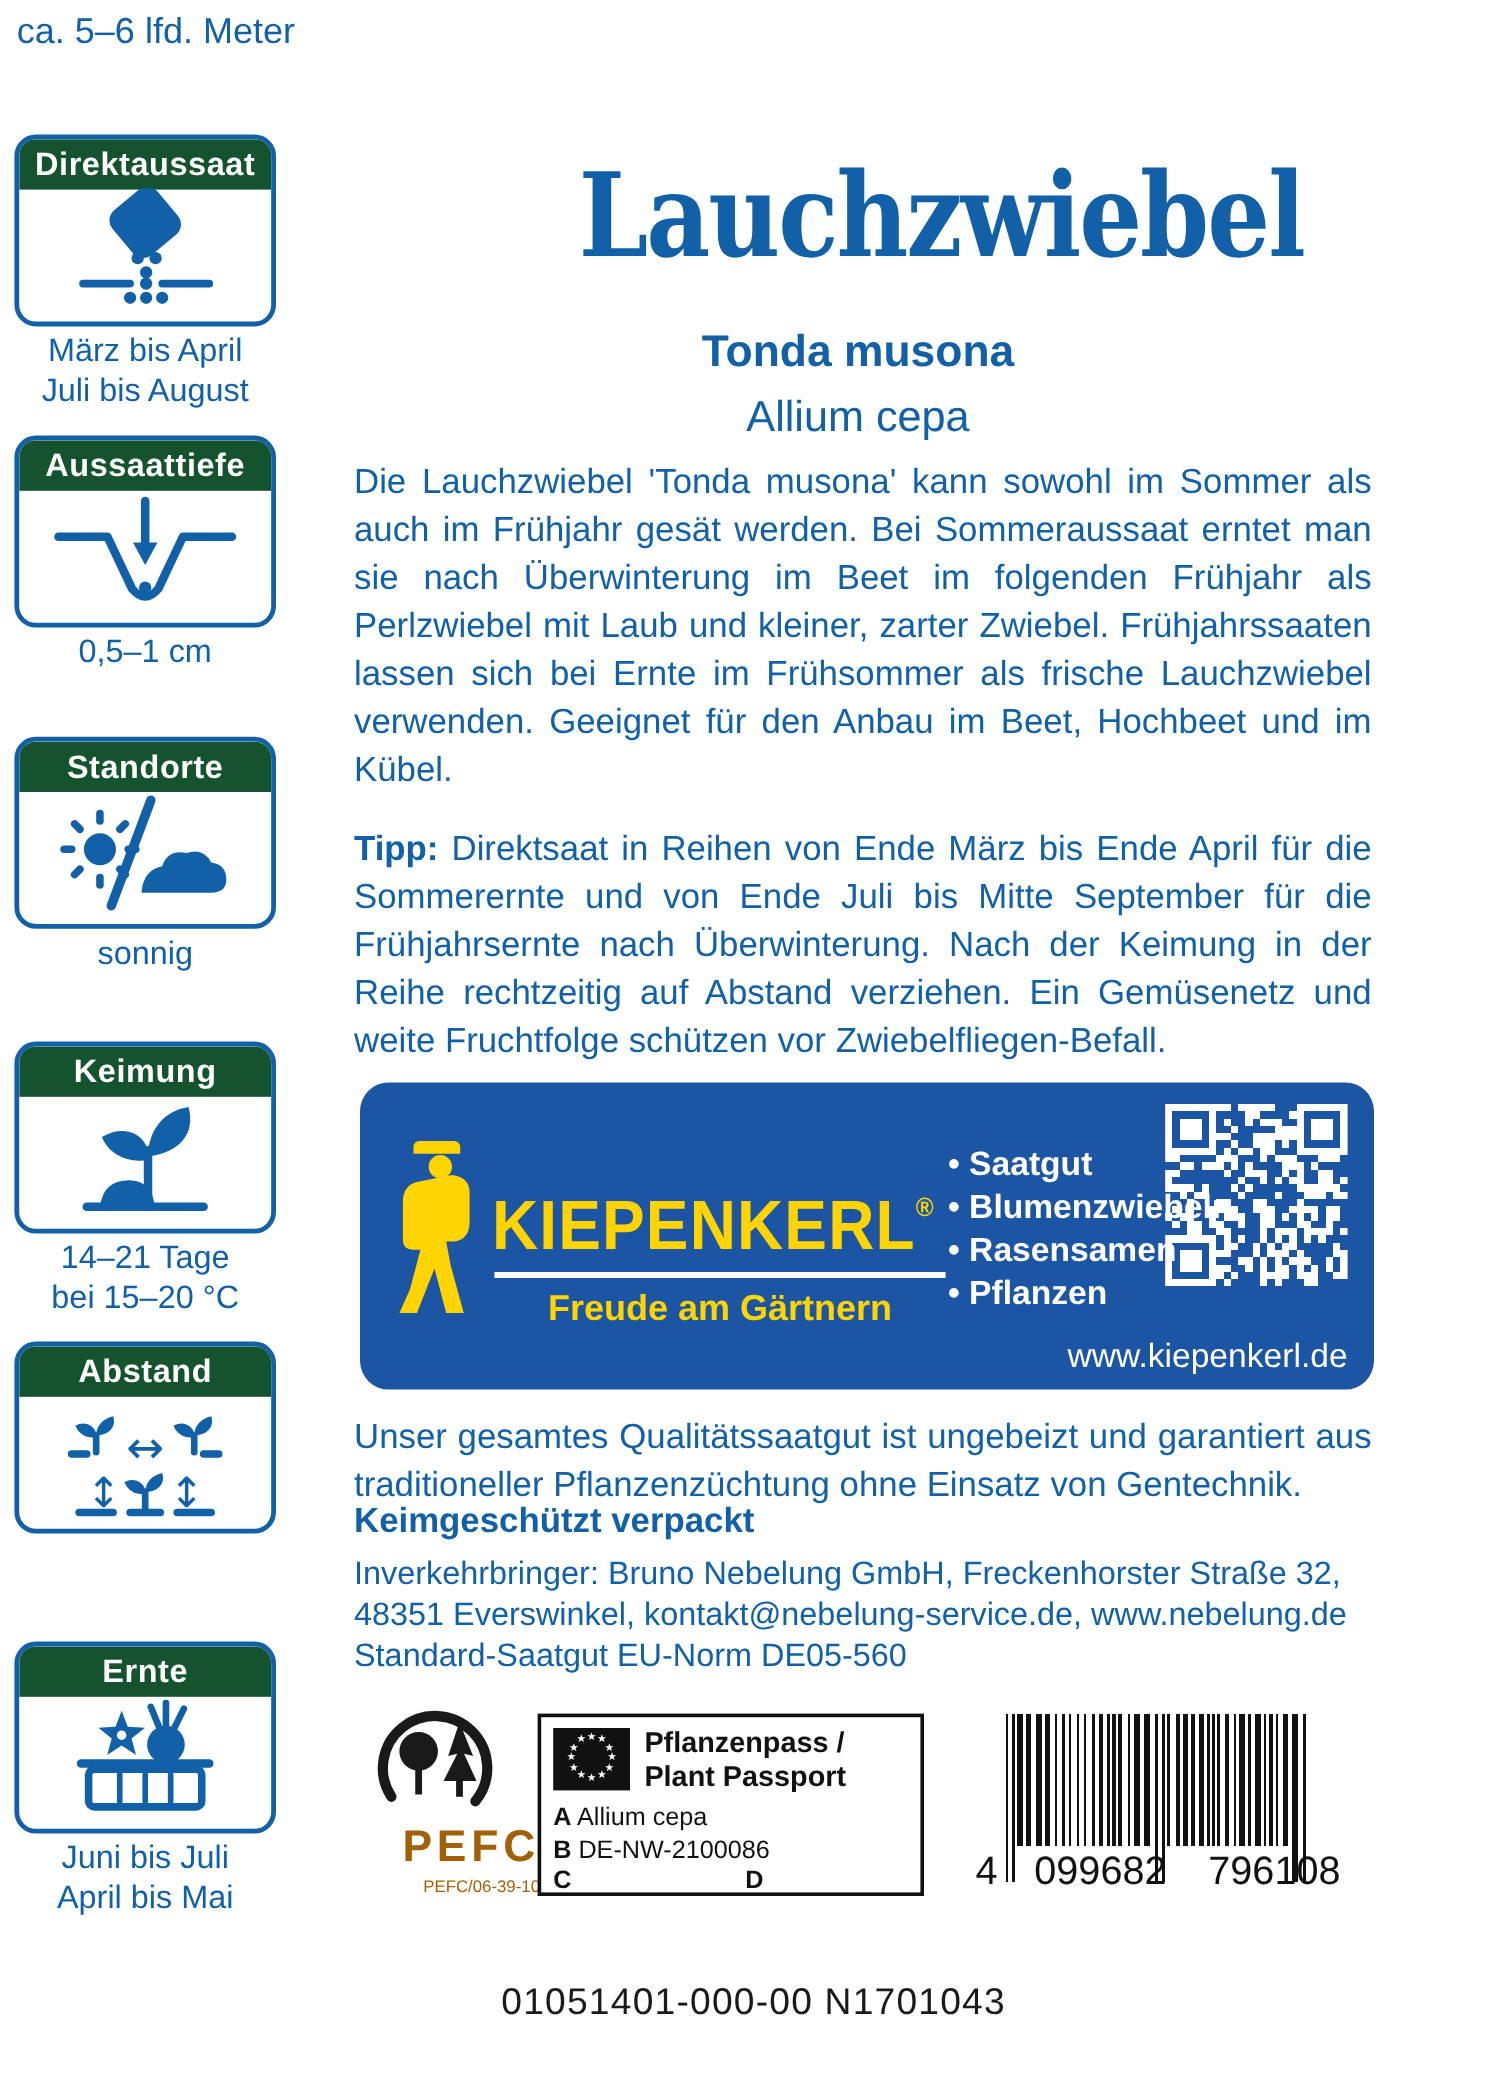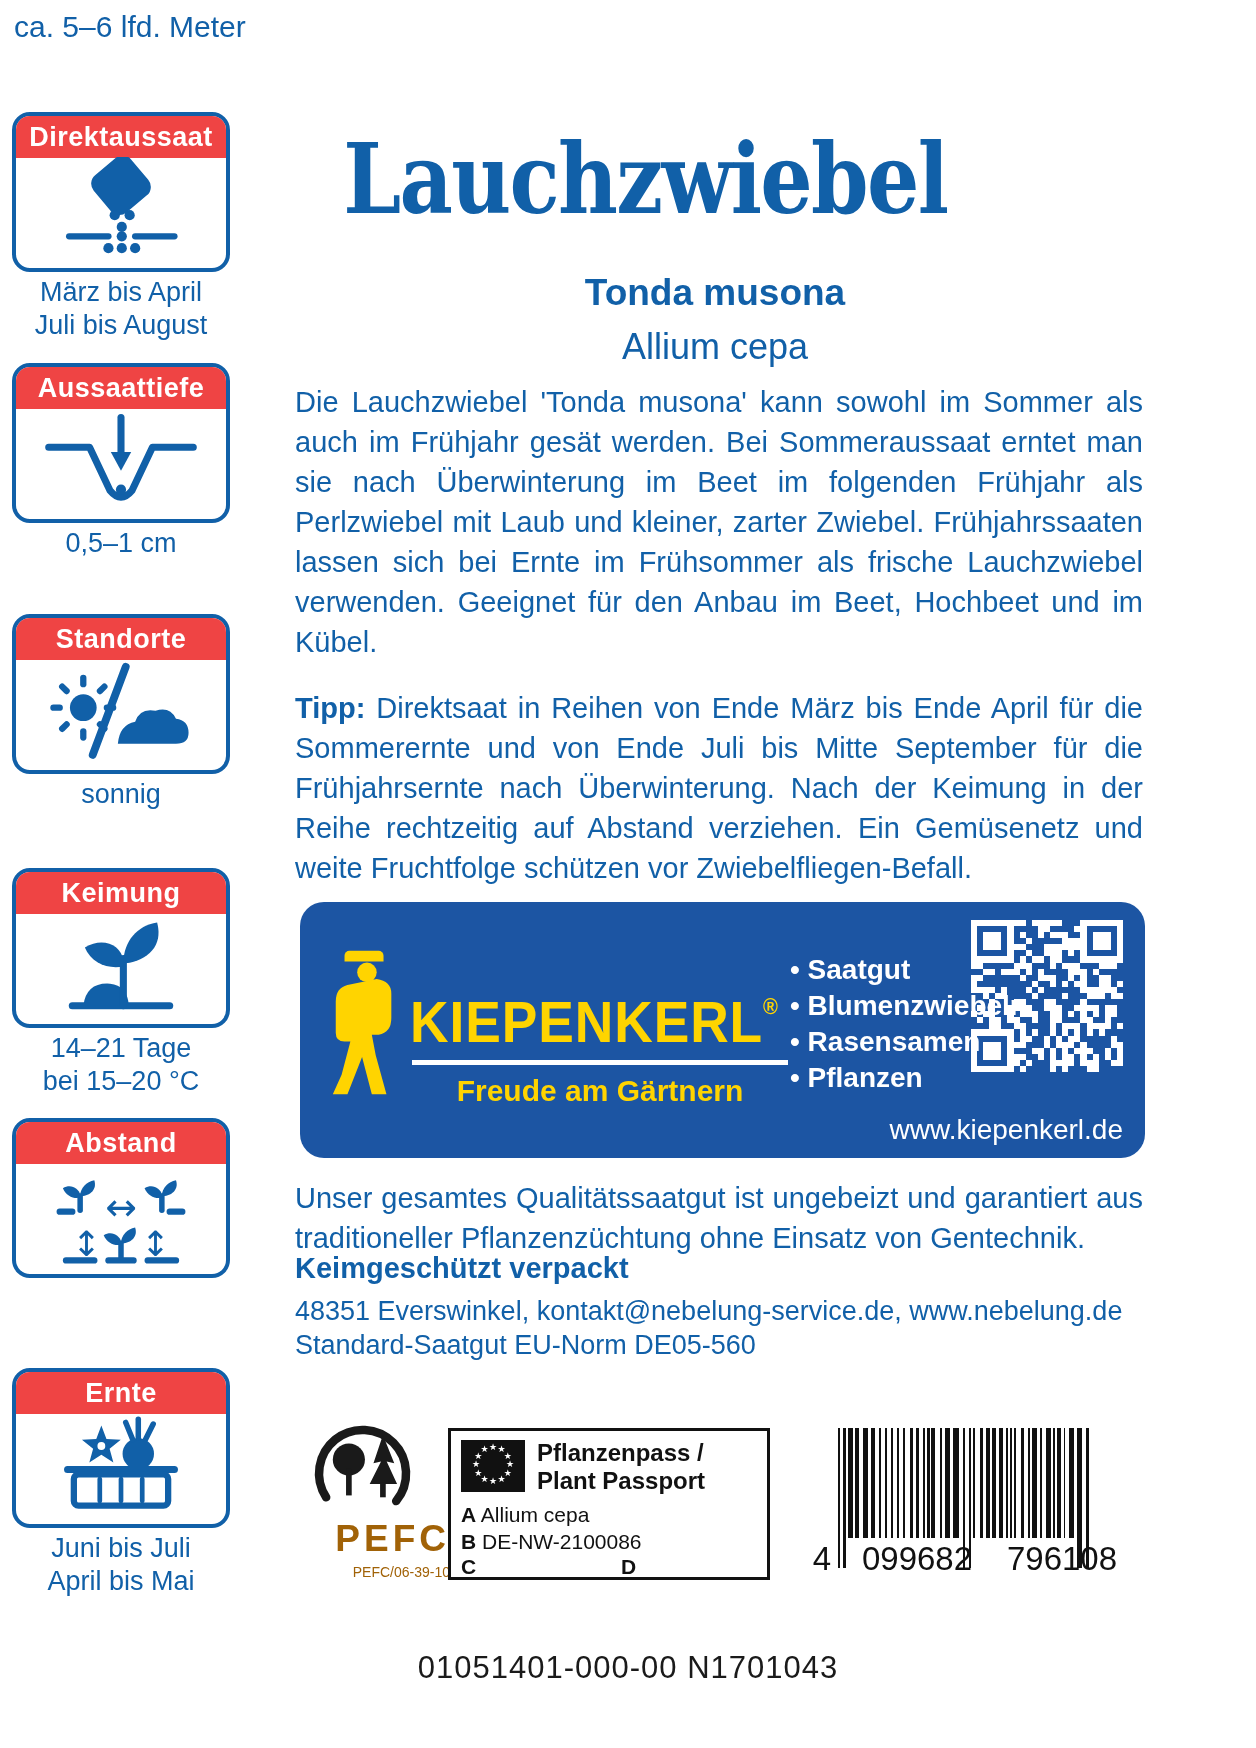--- a/index.html
+++ b/index.html
@@ -6,27 +6,27 @@
   .page{position:relative;width:1256px;height:1748px;background:#fff;overflow:hidden;
         font-family:"Liberation Sans",sans-serif;color:#1160a8;}
   .abs{position:absolute;}
 
   
   .intro{left:14px;top:8px;font-size:30px;line-height:38px;font-weight:500;}
 
   
   .icon-box{left:12px;width:218px;height:160px;border:4px solid #1160a8;border-radius:18px;
             background:#fff;box-sizing:border-box;overflow:hidden;}
-  .icon-box .hd{height:42px;background:#ef4444;color:#fff;font-weight:700;font-size:27px;
+  .icon-box .hd{height:42px;background:#14532d;color:#fff;font-weight:700;font-size:27px;
                 display:flex;align-items:center;justify-content:center;letter-spacing:.5px;}
   .icon-box .bd{height:108px;display:flex;align-items:center;justify-content:center;}
   .caption{left:12px;width:218px;text-align:center;font-size:27px;line-height:33px;font-weight:500;}
 
   
-  .title{left:290px;top:122px;width:850px;text-align:left;}
+  .title{left:290px;top:122px;width:850px;text-align:right;}
   .title span{display:inline-block;font-family:"DejaVu Serif",serif;font-weight:700;font-size:97px;
               transform:scaleX(.85);transform-origin:center;letter-spacing:-2px;}
   .variety{left:290px;top:272px;width:850px;text-align:center;font-size:37px;font-weight:700;}
   .species{left:290px;top:326px;width:850px;text-align:center;font-size:36px;}
   .para{left:295px;width:848px;font-size:29px;line-height:40px;text-align:justify;}
   .b{font-weight:700;}
 
   
   .brandbox{left:300px;top:902px;width:845px;height:256px;background:#1c55a3;border-radius:24px;}
   .figure{left:26px;top:44px;}
@@ -557,20 +557,21 @@
           <rect x="19" y="24" width="1" height="1"></rect>
           <rect x="20" y="24" width="1" height="1"></rect>
         </svg>
     </div>
     <div class="abs website">www.kiepenkerl.de</div>
   </div>
 
   <div class="abs para quality">Unser gesamtes Qualitätssaatgut ist ungebeizt und garantiert aus traditioneller Pflanzenzüchtung ohne Einsatz von Gentechnik.</div>
   <div class="abs packed">Keimgeschützt verpackt</div>
   <div class="abs dist">
+    <div>Inverkehrbringer: Bruno Nebelung GmbH, Freckenhorster Straße 32,</div>
     <div>48351 Everswinkel, kontakt@nebelung-service.de, www.nebelung.de</div>
     <div>Standard-Saatgut EU-Norm DE05-560</div>
   </div>
 
   <div class="abs pefc">
     <svg viewBox="0 0 120 110" width="120" height="104">
       <path d="M20 86 A46 46 0 1 1 94 90" fill="none" stroke="#1a1a1a" stroke-width="9" stroke-linecap="round"></path>
       <circle cx="44" cy="46" r="17" fill="#1a1a1a"></circle>
       <rect x="41" y="56" width="6" height="28" fill="#1a1a1a"></rect>
       <path d="M80 20 L92 50 L84 48 L95 72 L66 72 L78 48 L70 50 Z" fill="#1a1a1a"></path>

